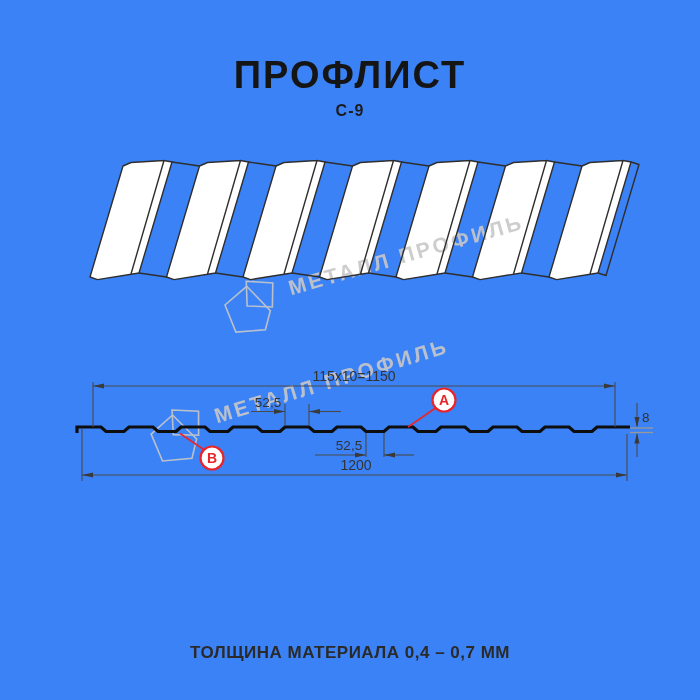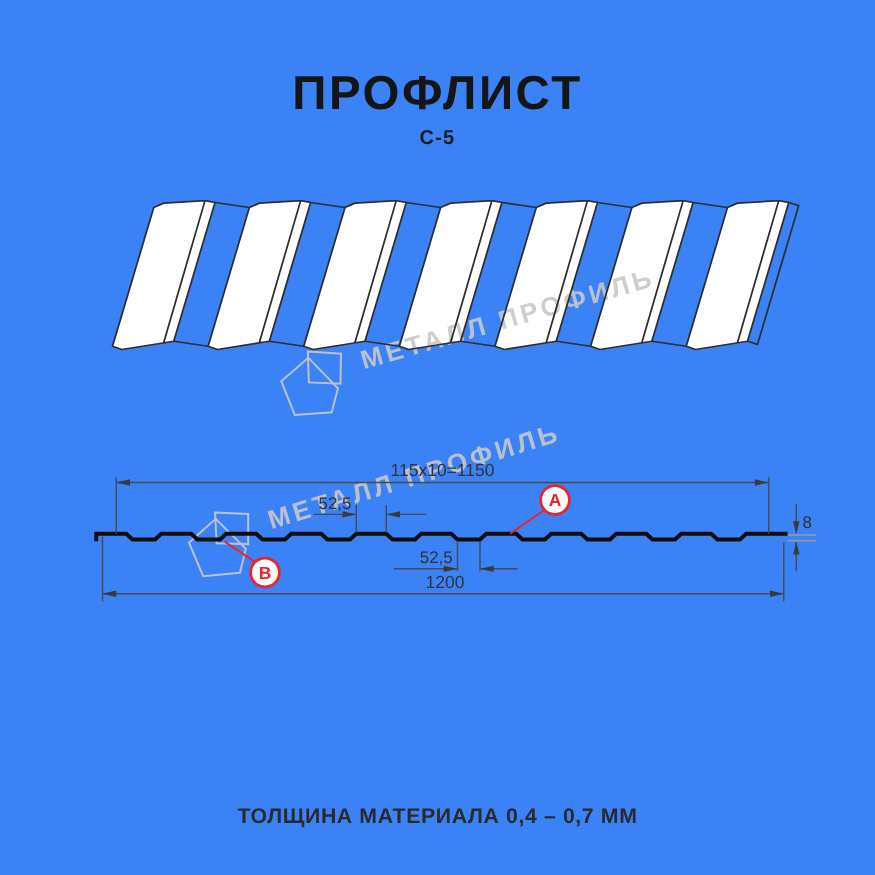--- a/index.html
+++ b/index.html
@@ -24,21 +24,21 @@
   .dimtxt-sm{font-family:"Liberation Sans",sans-serif;font-size:13.5px;fill:#333;}
   .wm-text{font-family:"Liberation Sans",sans-serif;font-size:21px;font-weight:700;letter-spacing:3px;}
   .red-lbl{font-family:"Liberation Sans",sans-serif;font-size:14px;font-weight:700;}
 </style>
 </head>
 <body>
 
 <div class="page">
 
   <div class="title">ПРОФЛИСТ</div>
-  <div class="subtitle">С-5</div>
+  <div class="subtitle">С-9</div>
 
   <svg width="700" height="700" viewBox="0 0 700 700">
     <defs>
       <g id="mpLogo">
         <polygon points="27,0 52,9 45,32 21,24" fill="none" stroke="#c8c8c8" stroke-width="1.6"></polygon>
         <polygon points="0,17 26,5 42,35 32,52 3,46" fill="none" stroke="#c8c8c8" stroke-width="1.6"></polygon>
       </g>
     </defs>
 
     <g id="ribs-fill">

